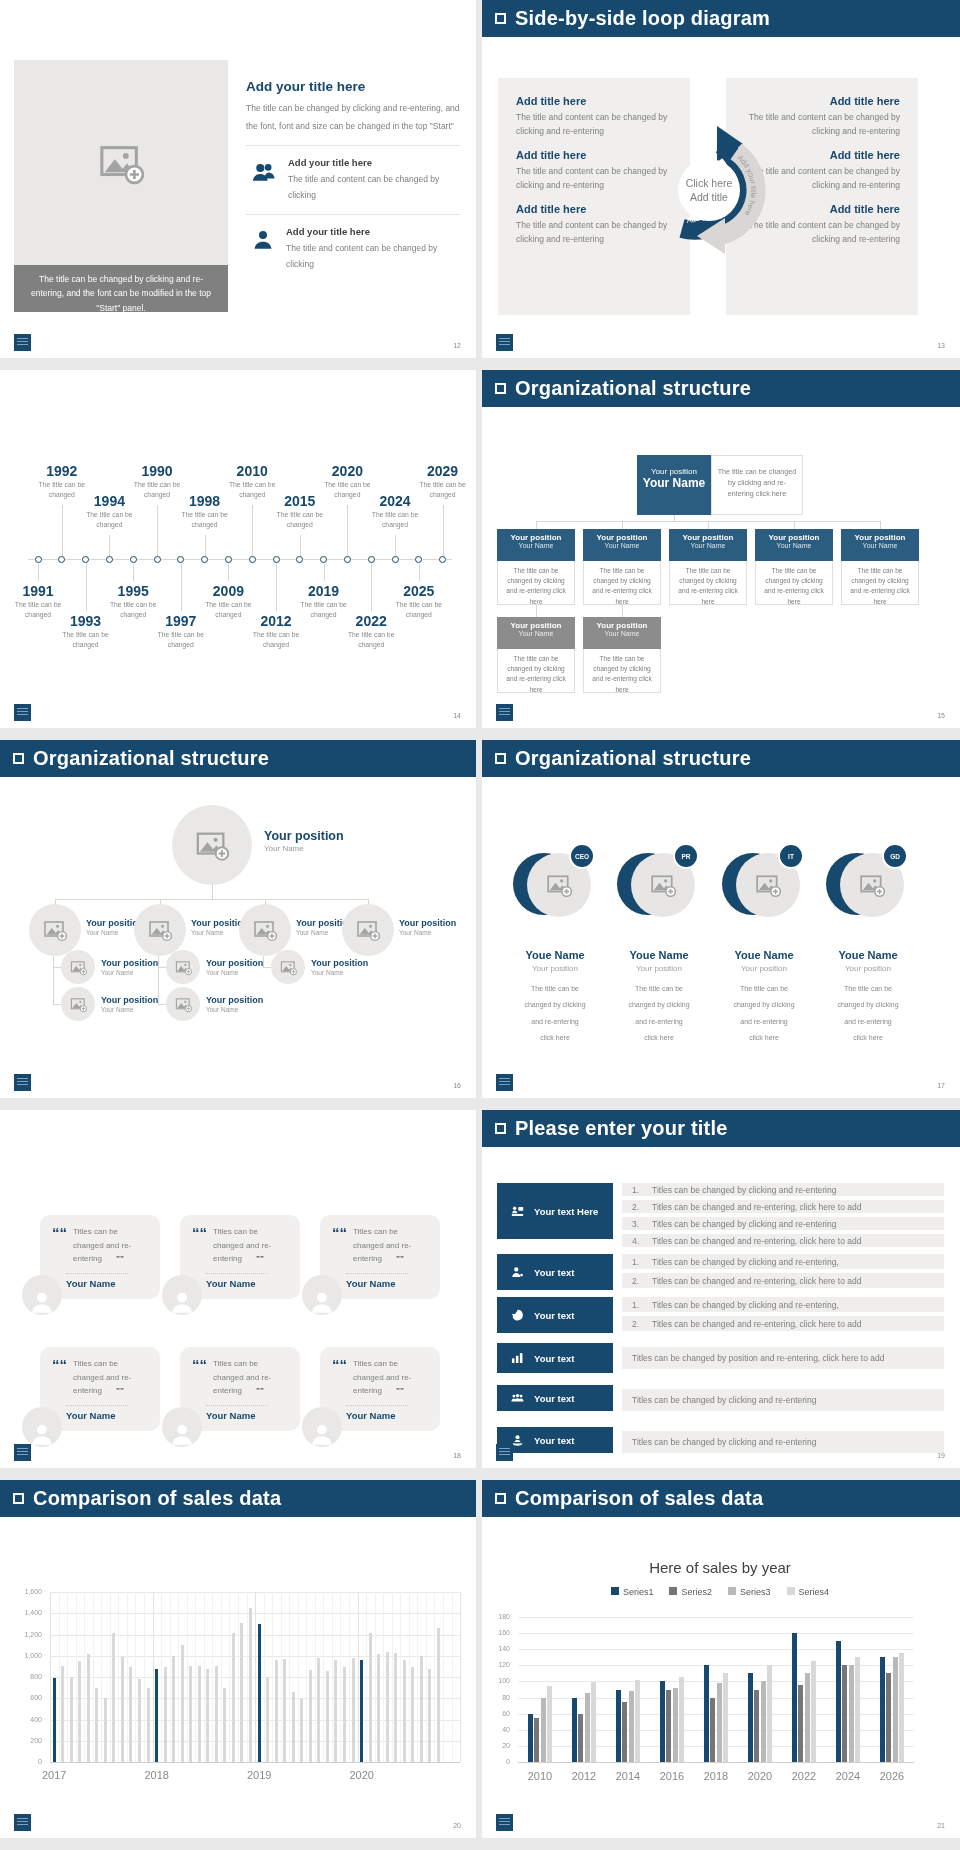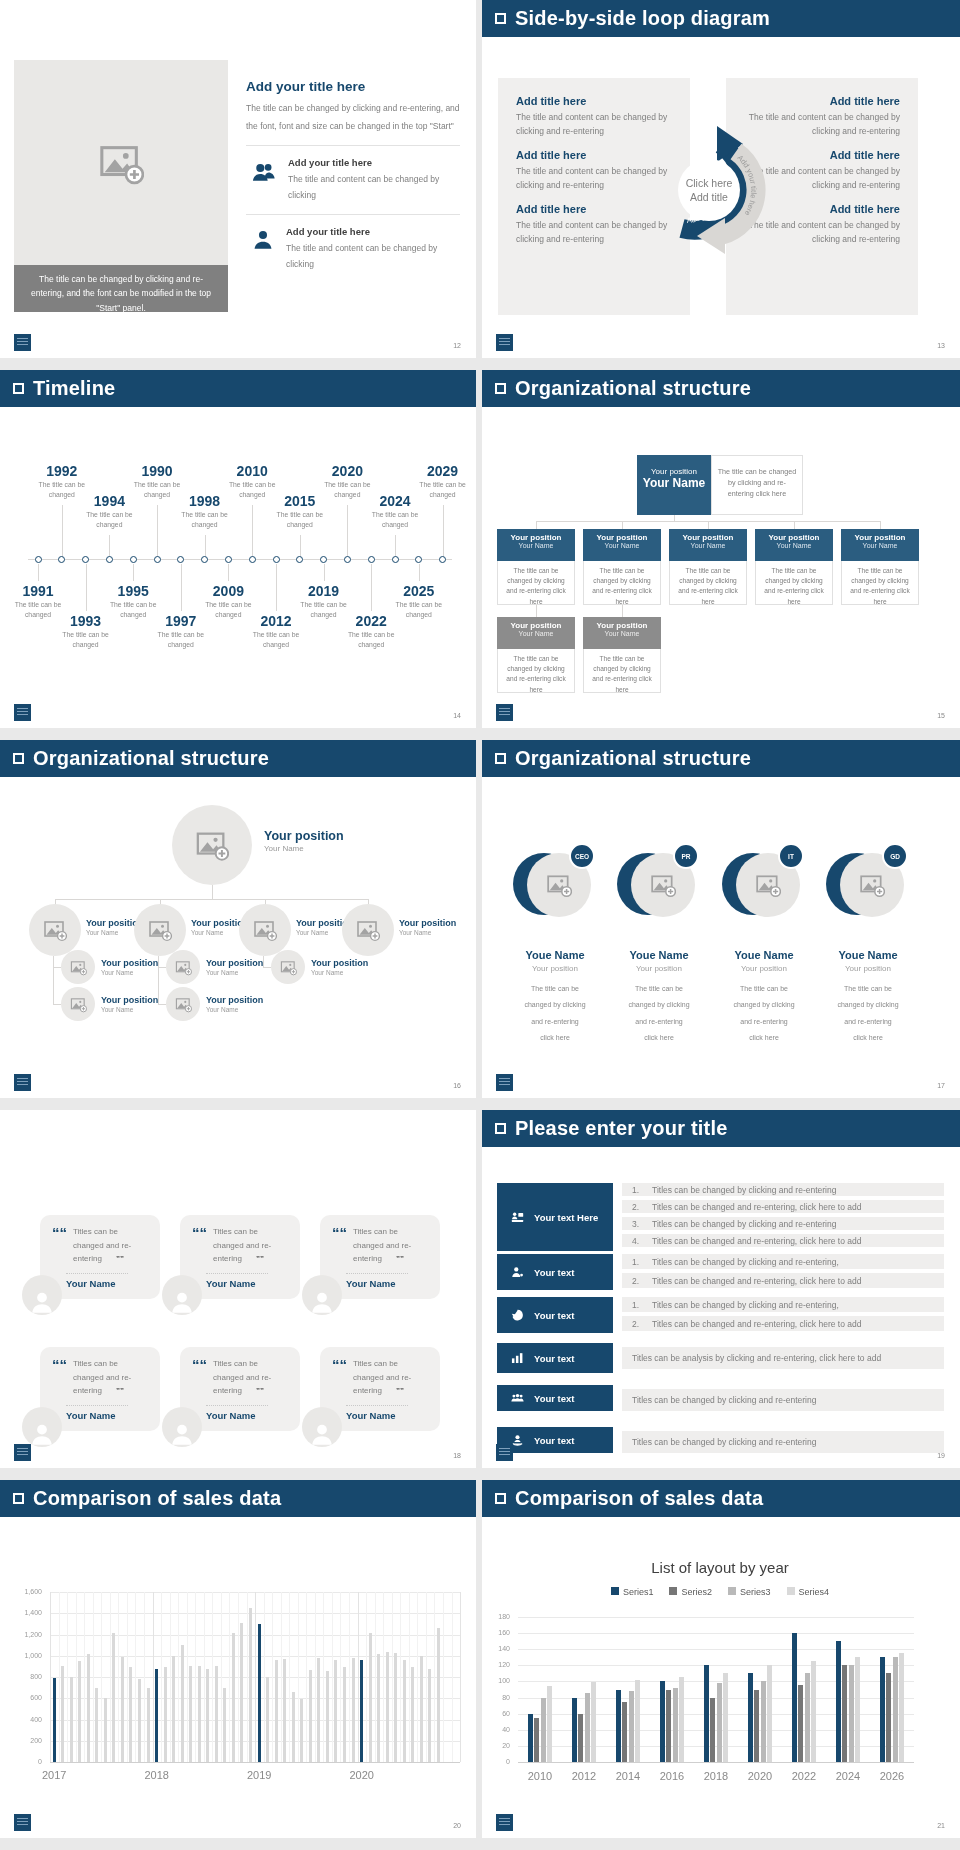--- a/index.html
+++ b/index.html
@@ -188,24 +188,20 @@
       </svg>
     </div>
   <div class="slogo">
       <i></i>
       <i></i>
       <i></i>
     </div>
   <div class="pnum">13</div>
 </div>
 <div class="slide" style="left:0;top:370px">
-  <div class="shdr">
-      <span class="sq"></span>
-      <span>Timeline</span>
-    </div>
   <div class="sbody" id="b-timeline">
       <div class="tl-line abs" style="left:28px;top:152px;width:424px"></div>
       <div class="tl-stem abs" style="left:38px;top:157px;height:17px"></div>
       <div class="tl-dot abs" style="left:34.5px;top:149px"></div>
       <div class="tl-lab abs" style="left:10px;top:176px">
       <div class="tl-year">1991</div>
       <div class="tl-note">The title can be changed</div>
       </div>
       <div class="tl-stem abs" style="left:61.8px;top:98px;height:54px"></div>
       <div class="tl-dot abs" style="left:58.3px;top:149px"></div>
@@ -719,21 +715,21 @@
       <i></i>
     </div>
   <div class="pnum">18</div>
 </div>
 <div class="slide" style="left:482px;top:1110px;width:478px">
   <div class="shdr">
       <span class="sq"></span>
       <span>Please enter your title</span>
     </div>
   <div class="sbody" id="b-list">
-      <div class="li-box" style="left:15px;top:36px;width:116px;height:68px">
+      <div class="li-box" style="left:15px;top:36px;width:116px;height:56px">
       <span style="display:inline-flex">
           <svg viewBox="0 0 16 14">
             <circle cx="4.5" cy="3.6" r="2.1"></circle>
             <path d="M1.2 9.8C1.5 7.4 3 6.3 4.5 6.3s3 1.1 3.3 3.5z"></path>
             <rect x="9" y="2.2" width="6" height="4.6" rx="0.7"></rect>
             <rect x="1" y="10.8" width="14" height="2.2" rx="0.5"></rect>
           </svg>
         </span>
       <span>Your text Here</span>
       </div>
@@ -792,21 +788,21 @@
       <span style="display:inline-flex">
           <svg viewBox="0 0 14 12">
             <rect x="1" y="6.4" width="2.7" height="5"></rect>
             <rect x="5.3" y="3.6" width="2.7" height="7.8"></rect>
             <rect x="9.6" y="0.8" width="2.7" height="10.6"></rect>
           </svg>
         </span>
       <span>Your text</span>
       </div>
       <div class="li-line" style="position:absolute;left:140px;top:200px;width:322px;height:22px">
-        <span>Titles can be analysis by clicking and re-entering, click here to add</span>
+        <span>Titles can be changed by position and re-entering, click here to add</span>
       </div>
       <div class="li-box" style="left:15px;top:238px;width:116px;height:26px">
       <span style="display:inline-flex">
           <svg viewBox="0 0 18 12">
             <circle cx="4" cy="3.4" r="2"></circle>
             <circle cx="9" cy="2.7" r="2.4"></circle>
             <circle cx="14" cy="3.4" r="2"></circle>
             <path d="M0.5 11C.8 8 2.3 6.6 4 6.6c.8 0 1.5.3 2 .8a4.8 4.8 0 0 1 6 0c.5-.5 1.2-.8 2-.8 1.7 0 3.2 1.4 3.5 4.4z"></path>
           </svg>
         </span>
@@ -967,21 +963,21 @@
       <i></i>
     </div>
   <div class="pnum">20</div>
 </div>
 <div class="slide" style="left:482px;top:1480px;width:478px">
   <div class="shdr">
       <span class="sq"></span>
       <span>Comparison of sales data</span>
     </div>
   <div class="sbody" id="b-chart2">
-      <div class="c-title" style="left:38px;top:42px;width:400px;font-size:15px">List of layout by year</div>
+      <div class="c-title" style="left:38px;top:42px;width:400px;font-size:15px">Here of sales by year</div>
       <div class="leg" style="left:38px;top:70px;width:400px">
         <span><i style="background:#17486d"></i>Series1</span>
         <span><i style="background:#767676"></i>Series2</span>
         <span><i style="background:#b9b9b9"></i>Series3</span>
         <span><i style="background:#d9d9d9"></i>Series4</span>
       </div>
       <div class="grid-h" style="left:36px;top:245.0px;width:396px"></div>
       <div class="ytick" style="left:0;top:241.0px;width:28px">0</div>
       <div class="grid-h" style="left:36px;top:228.9px;width:396px"></div>
       <div class="ytick" style="left:0;top:224.9px;width:28px">20</div>

